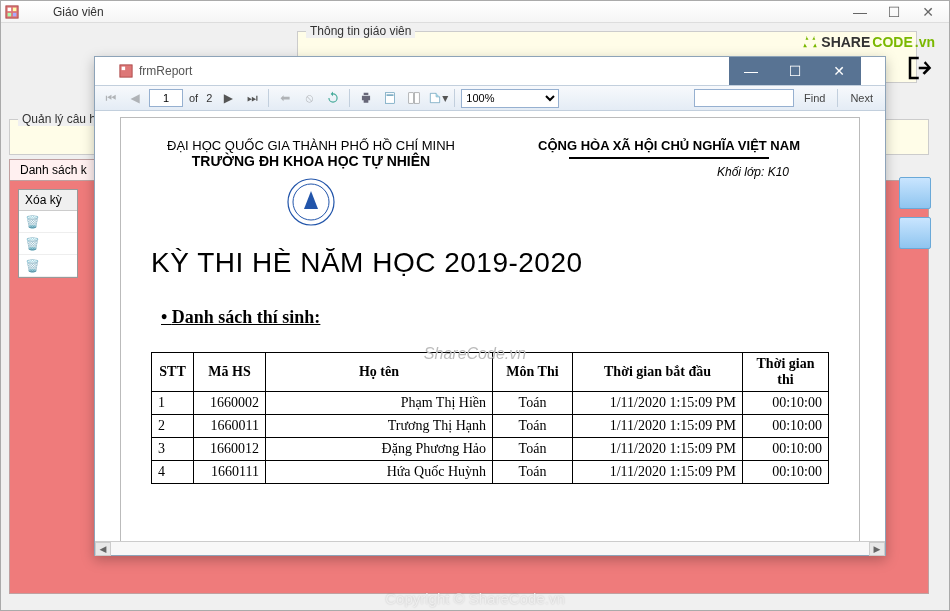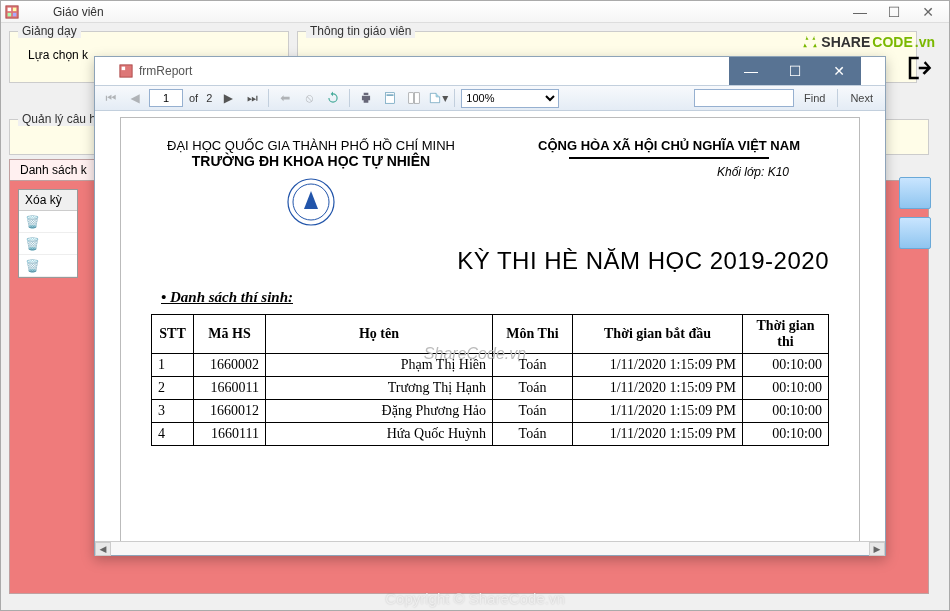--- a/index.html
+++ b/index.html
@@ -61,23 +61,23 @@
 .hdr-right { text-align: center; width: 320px; }
 .hdr-left .l1 { font-size: 13px; }
 .hdr-left .l2 { font-size: 14px; font-weight: bold; }
 .hdr-right .r1 { font-size: 13px; font-weight: bold; }
 .hdr-right .r2 { font-size: 13px; font-style: italic; font-weight: bold; }
 .hdr-right hr { border: none; border-top: 2px solid #000; width: 200px; margin: 4px auto; }
 .hdr-right .r3 { font-size: 12px; font-style: italic; margin-top: 6px; text-align: right; padding-right: 40px; }
 
 .logo { width: 50px; height: 50px; margin: 8px auto 0; }
 
-.report-title { text-align: right; font-size: 24px; margin: 20px 0 14px; letter-spacing: .5px; font-family: Arial, sans-serif; }
-
-.section { font-weight: bold; font-style: italic; text-decoration: underline; margin: 6px 0 8px 10px; font-family: "Times New Roman", serif; font-size: 15px; }
+.report-title { text-align: left; font-size: 28px; margin: 20px 0 28px; letter-spacing: .5px; font-family: Arial, sans-serif; }
+
+.section { font-weight: bold; text-decoration: underline; margin: 6px 0 24px 10px; font-family: "Times New Roman", serif; font-size: 18px; }
 .section::before { content: "• "; }
 
 .rtable { width: 100%; border-collapse: collapse; font-family: "Times New Roman", serif; font-size: 14px; }
 .rtable th, .rtable td { border: 1px solid #000; padding: 3px 6px; text-align: right; }
 .rtable th { text-align: center; font-weight: bold; }
 .rtable td.c { text-align: center; }
 .rtable td.num { text-align: left; }
 
 .watermark { position: absolute; top: 345px; left: 50%; transform: translateX(-50%); color: #bbb; font-size: 16px; font-style: italic; pointer-events: none; }
 .footer-cp { position: absolute; bottom: 4px; left: 50%; transform: translateX(-50%); color: #eee; font-size: 15px; pointer-events: none; text-shadow: 0 0 2px rgba(0,0,0,.2); }
@@ -105,24 +105,20 @@
         <rect x="9" y="9" width="4" height="4" fill="#aaf"></rect>
       </svg>
     <span class="main-title">Giáo viên</span>
     <div class="main-controls">
       <span>—</span>
       <span>☐</span>
       <span>✕</span>
     </div>
   </div>
   <div class="main-body">
-    <div class="groupbox gb1">
-      <span class="legend">Giảng dạy</span>
-      <div class="inner"><span>Lựa chọn k</span></div>
-    </div>
     <div class="groupbox gb2">
       <span class="legend">Thông tin giáo viên</span>
     </div>
     <div class="groupbox gb3">
       <span class="legend">Quản lý câu h</span>
     </div>
     <div class="tabctl">
       <div class="tabbar">
         <div class="tab">Danh sách k</div>
       </div>

